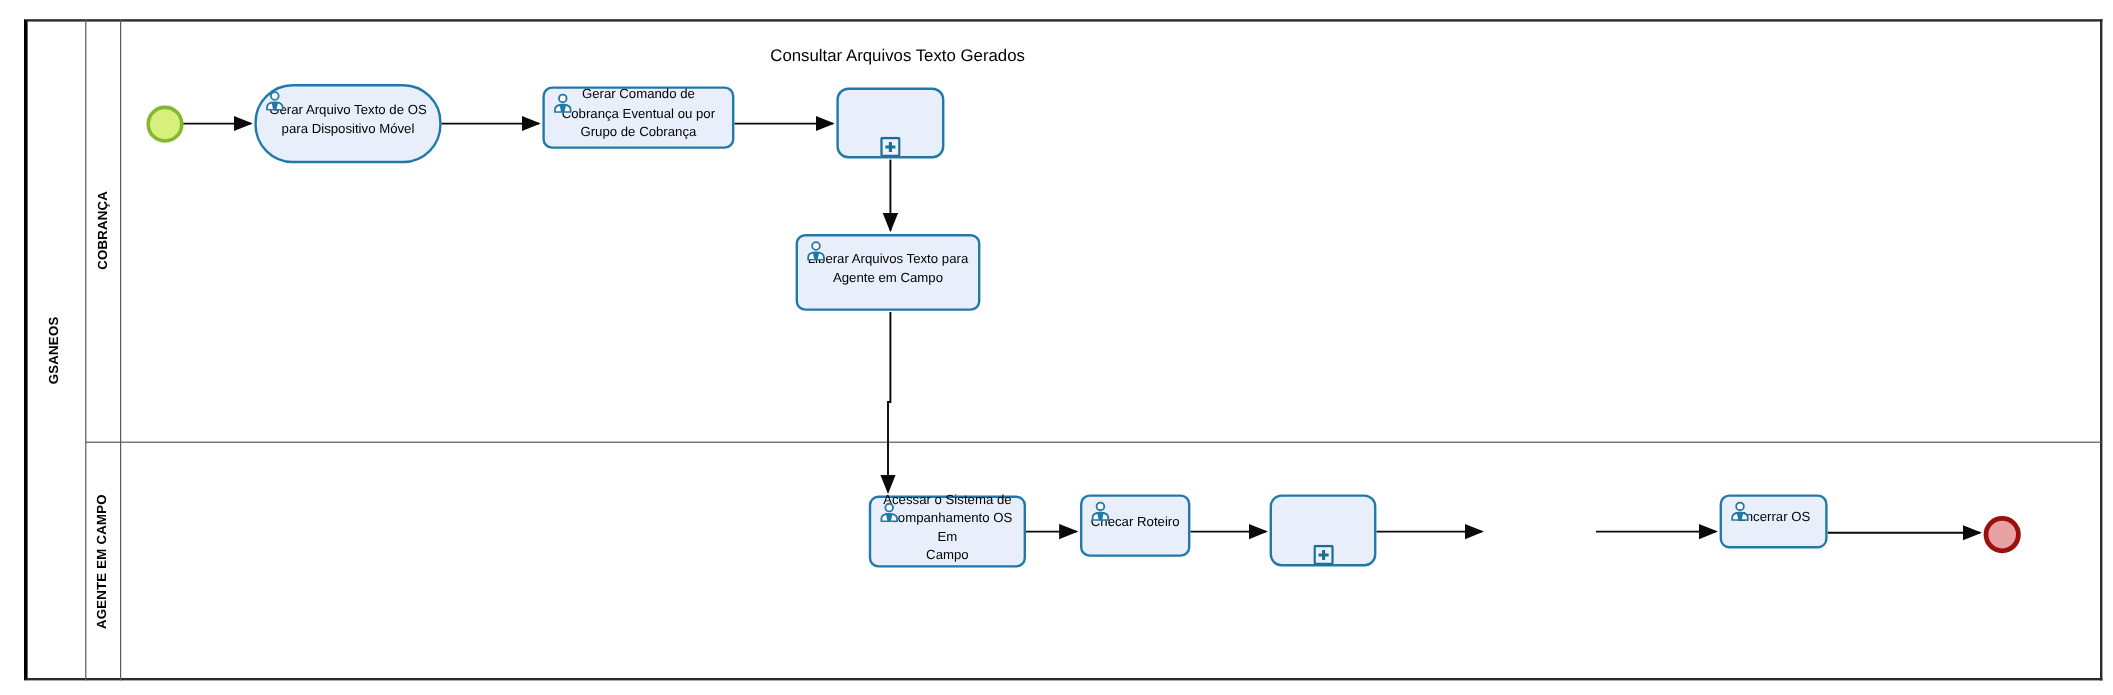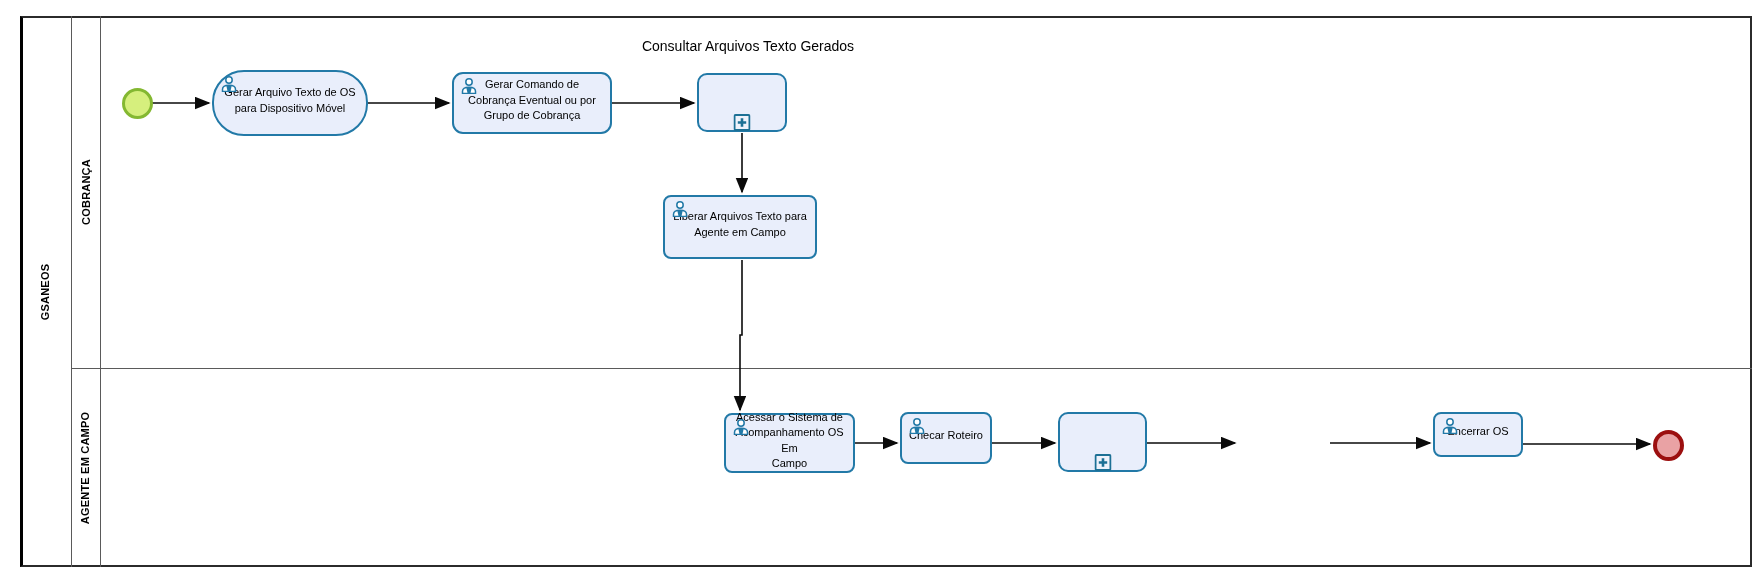--- a/index.html
+++ b/index.html
@@ -87,21 +87,21 @@
       <svg width="20" height="17" viewBox="0 0 20 17">
         <circle cx="10" cy="5" r="3.2" fill="#fff" stroke="#2279a7" stroke-width="1.5"></circle>
         <path d="M3.5 16.5 v-2.2 c0-2.6 2.7-4 6.5-4 s6.5 1.4 6.5 4 v2.2 z" fill="#fff" stroke="#2279a7" stroke-width="1.5"></path>
         <path d="M7.4 10.9 c.8-.4 1.6-.6 2.6-.6 s1.8 .2 2.6 .6 l-1.2 5.6 h-2.8 z" fill="#2279a7"></path>
       </svg>
     </span>
     <span class="label">Gerar Arquivo Texto de OS
 para Dispositivo Móvel</span>
   </div>
 
-  <div class="task" style="left:452px; top:72px; width:160px; height:62px;border-radius:11px;">
+  <div class="task" style="left:452px; top:72px; width:160px; height:52px;">
     <span class="icon">
       <svg width="20" height="17" viewBox="0 0 20 17">
         <circle cx="10" cy="5" r="3.2" fill="#fff" stroke="#2279a7" stroke-width="1.5"></circle>
         <path d="M3.5 16.5 v-2.2 c0-2.6 2.7-4 6.5-4 s6.5 1.4 6.5 4 v2.2 z" fill="#fff" stroke="#2279a7" stroke-width="1.5"></path>
         <path d="M7.4 10.9 c.8-.4 1.6-.6 2.6-.6 s1.8 .2 2.6 .6 l-1.2 5.6 h-2.8 z" fill="#2279a7"></path>
       </svg>
     </span>
     <span class="label">Gerar Comando de
 Cobrança Eventual ou por
 Grupo de Cobrança</span>

